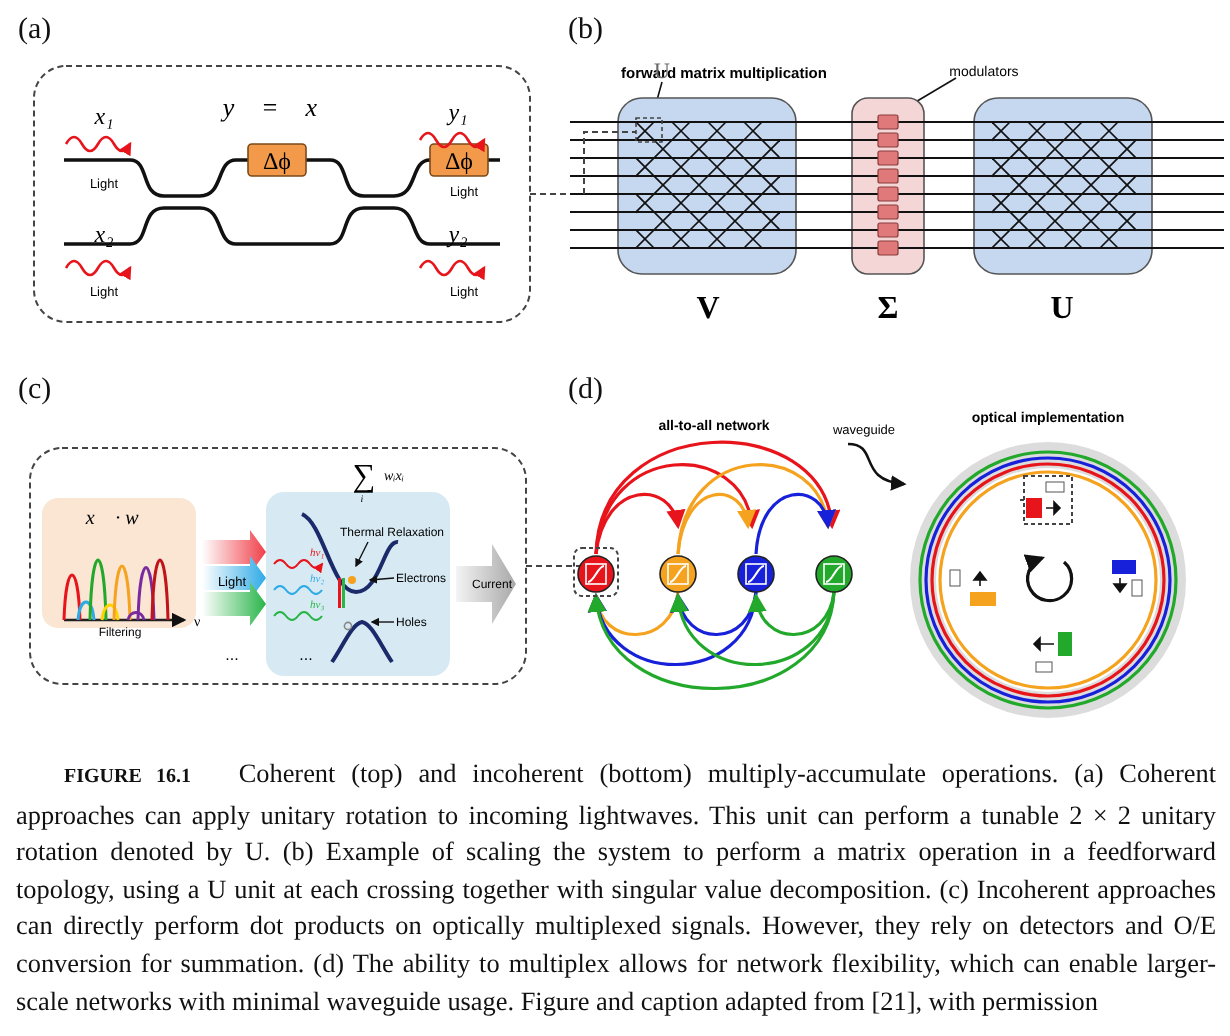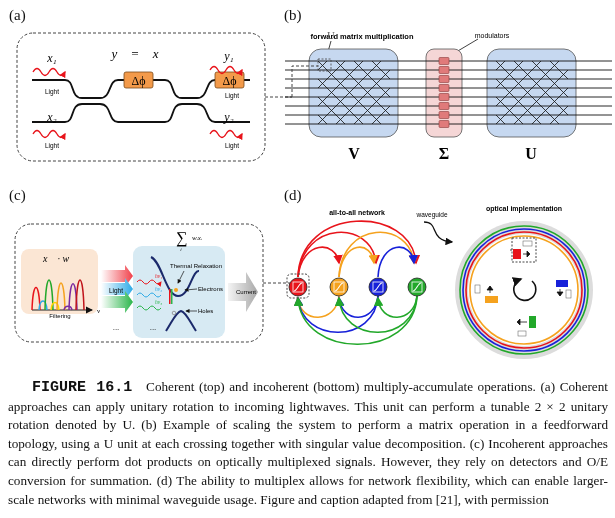--- a/index.html
+++ b/index.html
@@ -2,21 +2,21 @@
 <html><head>
 <meta charset="utf-8">
 <style>
   html, body { margin: 0; padding: 0; background: #ffffff; }
   body { width: 615px; height: 518px; position: relative; overflow: hidden; font-family: "Liberation Serif", serif; color: #111; }
   .panel-label { position: absolute; font-family: "Liberation Serif", serif; font-size: 15px; }
   svg { position: absolute; left: 0; top: 0; }
   .sans { font-family: "Liberation Sans", sans-serif; }
   .serif { font-family: "Liberation Serif", serif; }
   .caption { position: absolute; left: 8px; top: 378px; width: 600px; font-family: "Liberation Serif", serif; font-size: 13.2px; line-height: 18.6px; text-align: justify; color: #111; }
-  .caption .fig { font-family: Liberation Mono, monospace; font-weight: bold; font-size: 15px; padding-left: 24px; }
+  .caption .fig { font-family: Liberation Serif, serif; font-weight: bold; font-size: 10px; padding-left: 24px; }
 </style>
 </head>
 <body>
 
 <div class="panel-label" style="left:9px;top:7px;">(a)</div>
 <div class="panel-label" style="left:284px;top:7px;">(b)</div>
 <div class="panel-label" style="left:9px;top:187px;">(c)</div>
 <div class="panel-label" style="left:284px;top:187px;">(d)</div>
 
 <svg width="615" height="370" viewBox="0 0 615 370">

